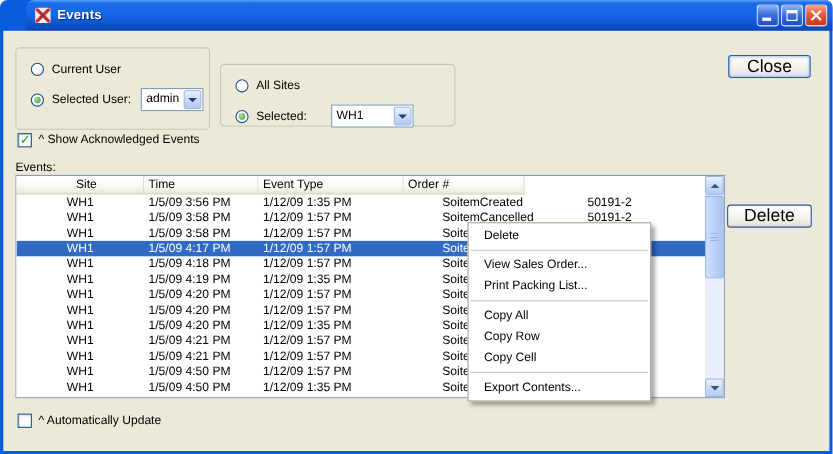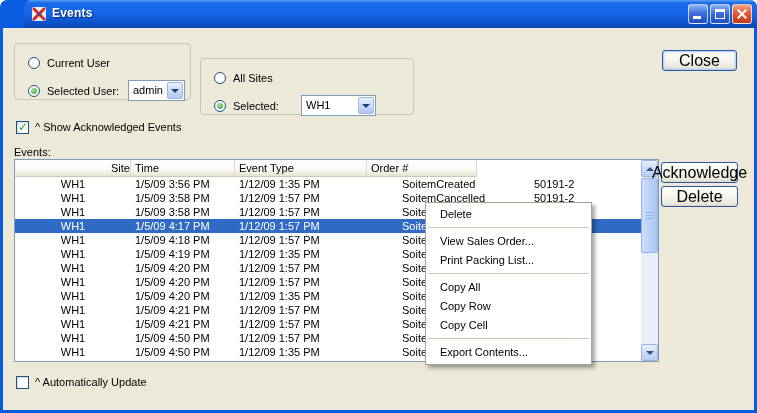--- a/index.html
+++ b/index.html
@@ -21,21 +21,21 @@
   .max-glyph{position:absolute;left:4px;top:4px;width:10px;height:10px;border:1px solid #fff;border-top-width:3px}
   .close-glyph{position:absolute;inset:0}
   .close-glyph::before,.close-glyph::after{content:"";position:absolute;left:3px;top:8px;width:12px;height:2px;background:#fff}
   .close-glyph::before{transform:rotate(45deg)}
   .close-glyph::after{transform:rotate(-45deg)}
 
   
   .client{position:absolute;left:3px;right:3px;top:28px;bottom:3px;background:#ECE9D8}
 
   .groupbox{position:absolute;border:1px solid #C9C6B3;border-radius:4px;background:#ECE9D8}
-  .gb-user{left:11px;top:15px;width:177px;height:57px}
+  .gb-user{left:11px;top:15px;width:177px;height:75px}
   .gb-site{left:197px;top:30px;width:214px;height:57px}
 
   .radio{position:absolute;width:12px;height:12px;border:1px solid #1D5281;border-radius:50%;
     background:radial-gradient(circle at 35% 30%,#FFFFFF 55%,#E8E8E4);cursor:pointer}
   .radio .dot{position:absolute;left:2px;top:2px;width:6px;height:6px;border-radius:50%;
     background:radial-gradient(circle at 35% 35%,#A9E3A0,#2E9A2E)}
   .ctl-label{position:absolute;height:13px;line-height:13px;white-space:nowrap}
 
   .combo{position:absolute;height:21px;border:1px solid #7F9DB9;background:#fff;cursor:pointer}
   .combo-text{position:absolute;left:4px;top:3px;line-height:13px}
@@ -60,21 +60,21 @@
   .cb-auto-label{left:32px;top:348px}
 
   .events-label{position:absolute;left:11px;top:118px}
 
   
   .table{position:absolute;left:11px;top:131px;width:645px;height:203px;border:1px solid #7F9DB9;background:#fff}
   .thead{position:absolute;left:0;top:0;right:17px;height:17px;display:flex}
   .hcell{height:17px;line-height:16px;padding-left:4px;white-space:nowrap;overflow:hidden;
     background:linear-gradient(180deg,#FFFFFF 0%,#FBFAF6 55%,#F0EEE1 85%,#E4E1D0 100%);
     border-right:1px solid #DDDACB;border-bottom:1px solid #CBC8B6;cursor:pointer}
-  .c0{width:116px;text-align:right;padding-left:12px}
+  .c0{width:116px;text-align:center;padding-left:12px}
   .c1{width:104px}
   .c2{width:163px}
   .c3{width:132px}
   .c4{width:110px}
   .tbody{position:absolute;left:0;top:17px;right:17px;bottom:0;overflow:hidden;background:#fff}
   .trow{display:flex;height:14px;line-height:14px;cursor:default}
   .trow .cell{overflow:hidden;white-space:nowrap;padding-left:4px}
   .trow .cell.c0{text-align:center;padding-left:0}
   .trow.selected{background:#316AC5;color:#fff}
 
@@ -269,21 +269,20 @@
         <div class="sb-btn sb-up">
             <span class="arr-up"></span>
           </div>
         <div class="sb-thumb"></div>
         <div class="sb-btn sb-down">
             <span class="arr-down"></span>
           </div>
       </div>
     </div>
 
-    <button class="xpbtn btn-ack">Acknowledge</button>
     <button class="xpbtn btn-del">Delete</button>
 
     <span class="checkbox cb-auto"></span>
     <span class="ctl-label cb-auto-label">^ Automatically Update</span>
 
     <div class="menu">
         <div class="menu-item">Delete</div>
         <div class="menu-sep"></div>
         <div class="menu-item">View Sales Order...</div>
         <div class="menu-item">Print Packing List...</div>

